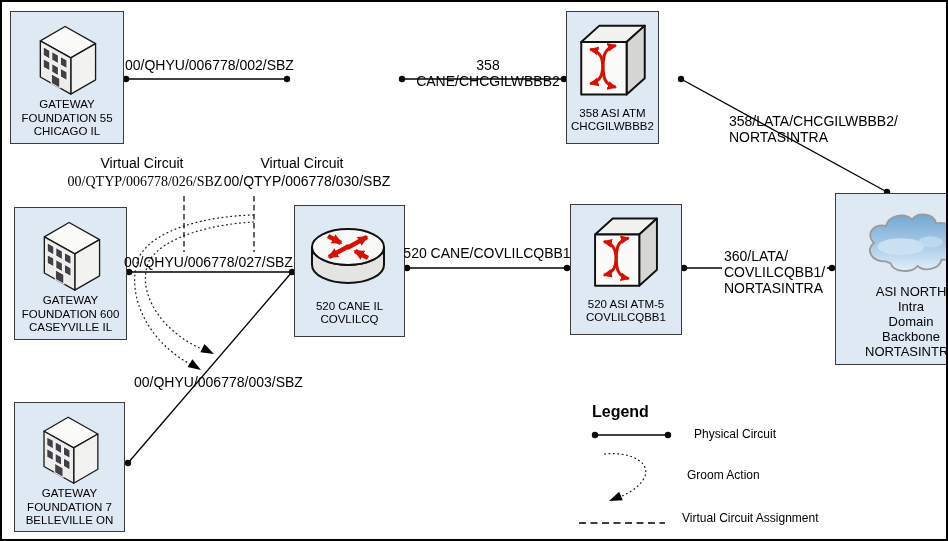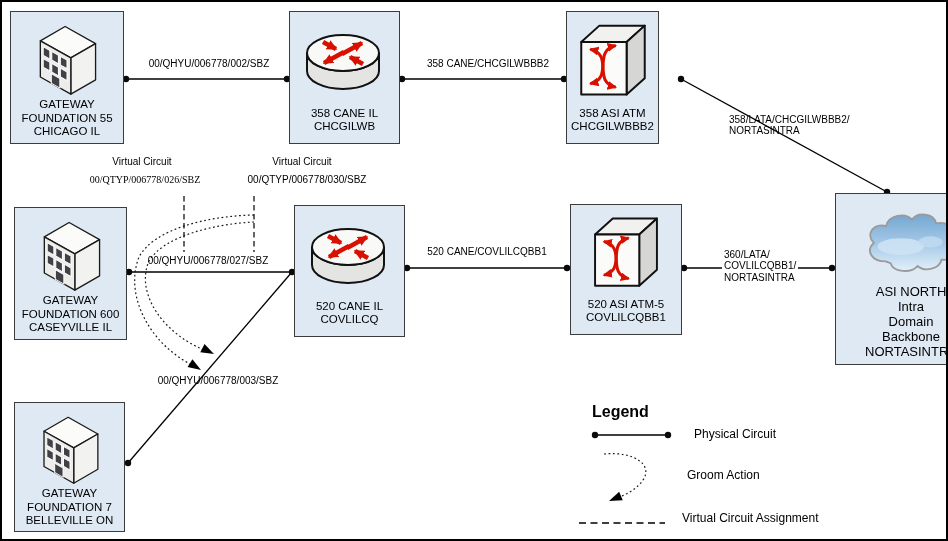--- a/index.html
+++ b/index.html
@@ -13,21 +13,21 @@
     position:absolute;box-sizing:border-box;background:#dfe9f4;border:1px solid #3c3c3c;
     display:flex;flex-direction:column;align-items:center;z-index:2;
   }
   .icon-wrap{flex:1;display:flex;align-items:center;justify-content:center;padding-top:4px;}
   .node-label{
     padding-bottom:9px;font-size:11.5px;line-height:1.18;text-align:center;
     white-space:pre-line;
   }
   .cloud-label{font-size:13px;line-height:1.16;padding-bottom:5px;}
   .lbl{
-    position:absolute;font-size:10px;line-height:1.14;white-space:pre-line;z-index:3;
+    position:absolute;font-size:14px;line-height:1.14;white-space:pre-line;z-index:3;
   }
   .lbl.center{text-align:center;}
   .lbl.bg{background:#ffffff;padding:0 2px;}
   .legend-title{font-weight:bold;font-size:16px;}
   .legend-item{font-size:12px;}
   svg{display:block;}
   #wires{z-index:1;}
 </style>
 </head>
 <body>
@@ -151,29 +151,20 @@
     <div class="icon-wrap">
         <svg width="80" height="82" viewBox="0 0 84 86">
           <use href="#sym-building"></use>
         </svg>
       </div>
     <div class="node-label">GATEWAY
 FOUNDATION 55
 CHICAGO IL</div>
   </div>
 
-  <div class="node" style="left:287px;top:9px;width:111px;height:133px;">
-    <div class="icon-wrap">
-        <svg width="80" height="68" viewBox="0 0 80 68">
-          <use href="#sym-router"></use>
-        </svg>
-      </div>
-    <div class="node-label">358 CANE IL
-CHCGILWB</div>
-  </div>
 
   <div class="node" style="left:564px;top:9px;width:93px;height:133px;">
     <div class="icon-wrap">
         <svg width="78" height="84" viewBox="0 0 86 90">
           <use href="#sym-atm"></use>
         </svg>
       </div>
     <div class="node-label">358 ASI ATM
 CHCGILWBBB2</div>
   </div>

